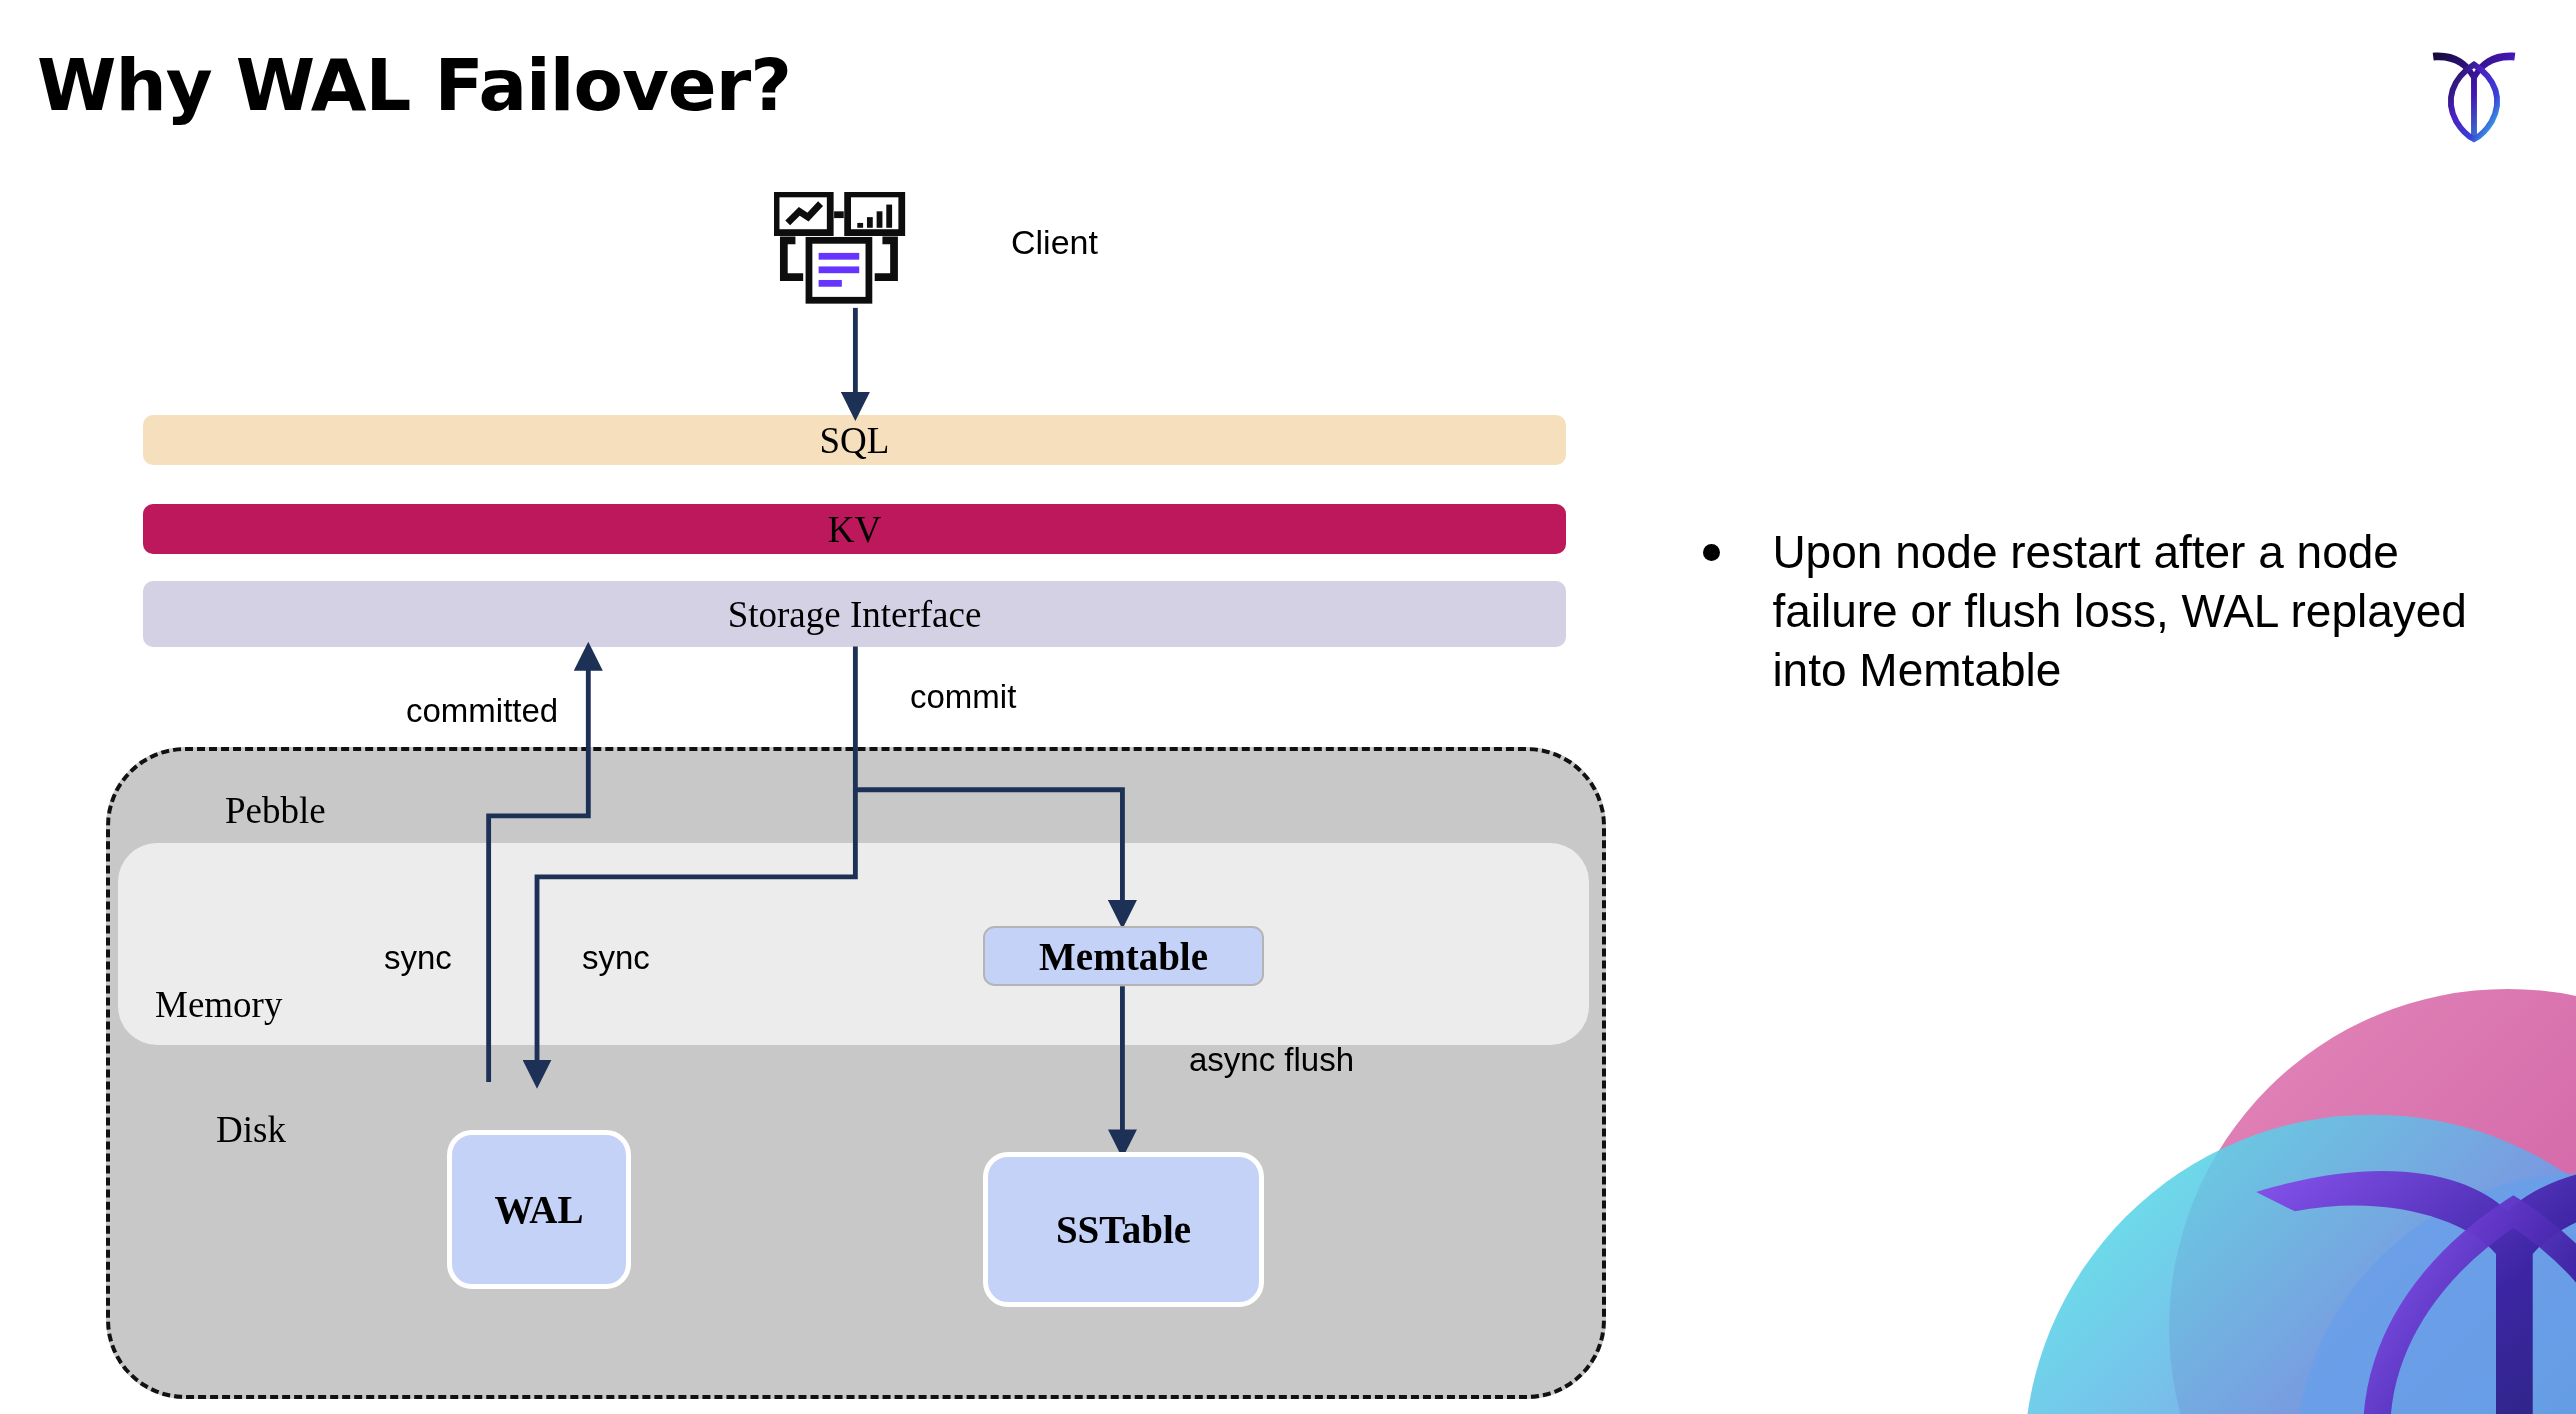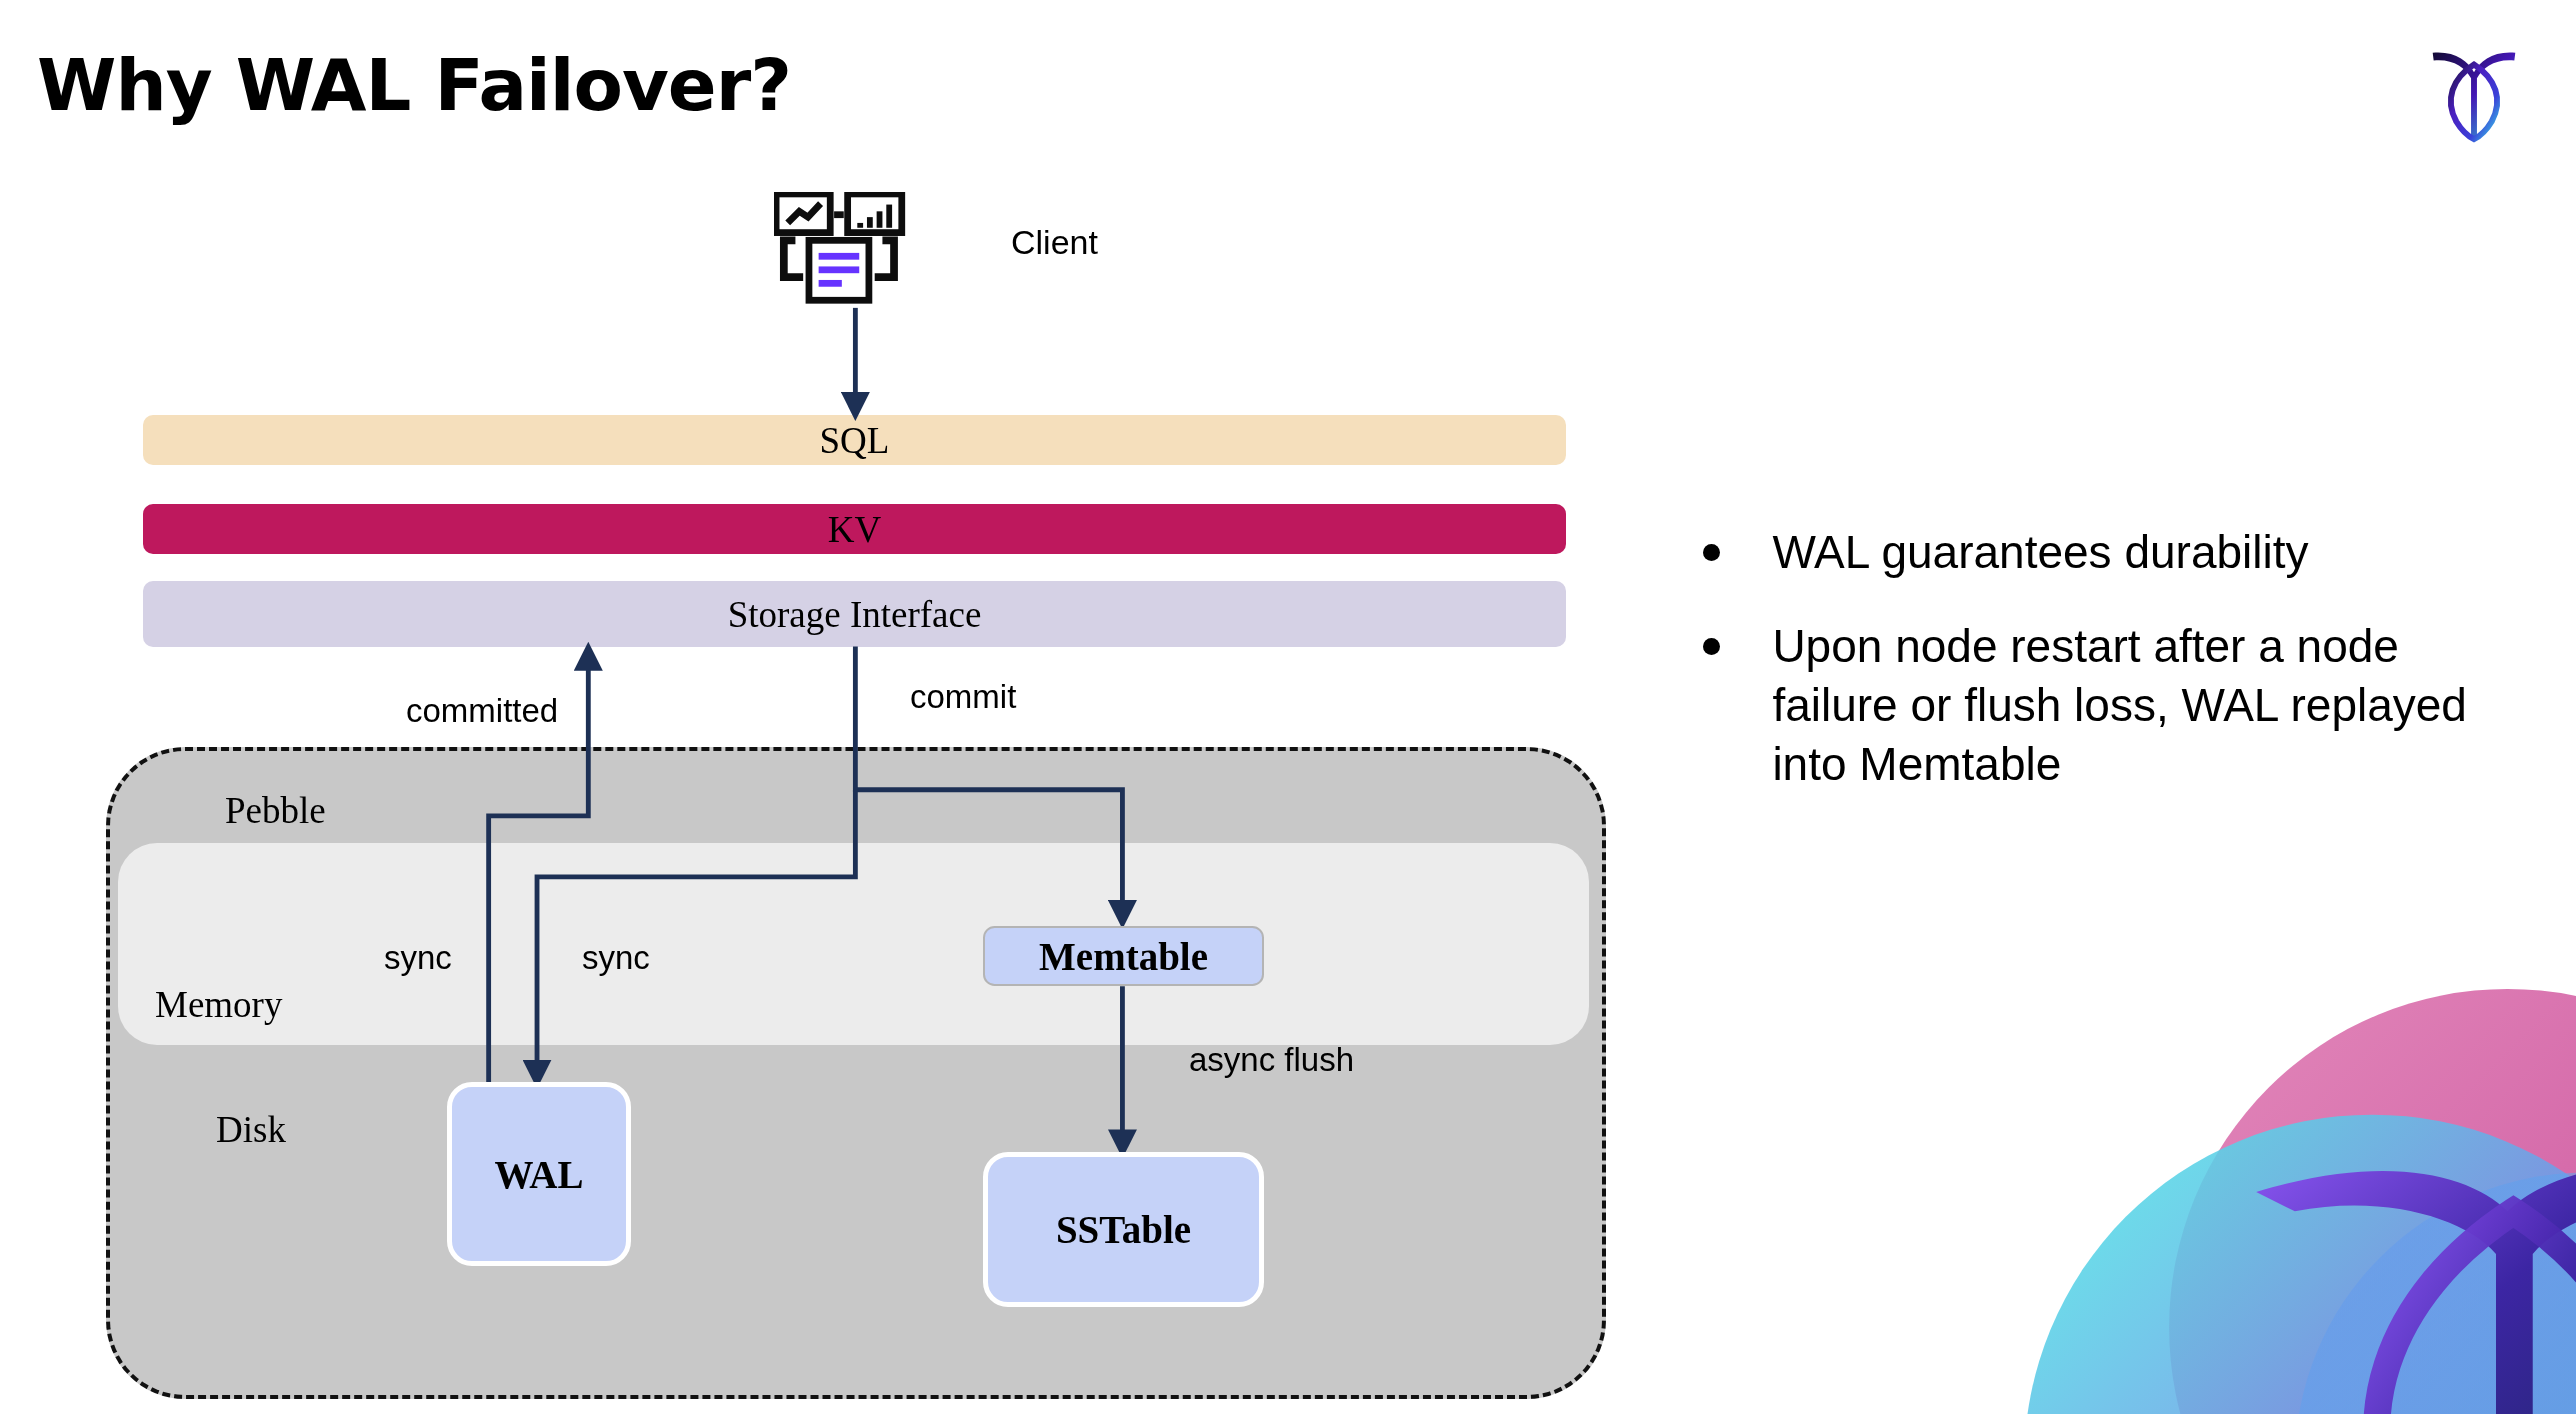--- a/index.html
+++ b/index.html
@@ -152,21 +152,21 @@
     font-weight: 700;
     font-size: 39px;
     color: #000;
   }
   #node-memtable {
     left: 983px; top: 926px; width: 281px; height: 60px;
     border-radius: 11.6px;
     border: 2.9px solid #b4b4b4;
   }
   #node-wal {
-    left: 447px; top: 1082px; width: 184px; height: 184px;
+    left: 447px; top: 1130px; width: 184px; height: 159px;
     border-radius: 25px;
     border: 5.8px solid #ffffff;
   }
   #node-sstable {
     left: 983px; top: 1152px; width: 281px; height: 155px;
     border-radius: 25px;
     border: 5.8px solid #ffffff;
   }
 
   
@@ -357,22 +357,18 @@
     <div id="lbl-committed" class="edge-label">committed</div>
     <div id="lbl-commit" class="edge-label">commit</div>
     <div id="lbl-sync-left" class="edge-label">sync</div>
     <div id="lbl-sync-right" class="edge-label">sync</div>
     <div id="lbl-async" class="edge-label">async flush</div>
   </div>
 
   <div id="bullets">
     <div class="bullet-row">
       <span class="bullet-dot"></span>
-      <span class="bullet-text">WAL guarantees durability</span>
-    </div>
-    <div class="bullet-row">
-      <span class="bullet-dot"></span>
       <span class="bullet-text">Upon node restart after a node failure or flush loss, WAL replayed into Memtable</span>
     </div>
   </div>
 
 </div>
 
 
 </body></html>

